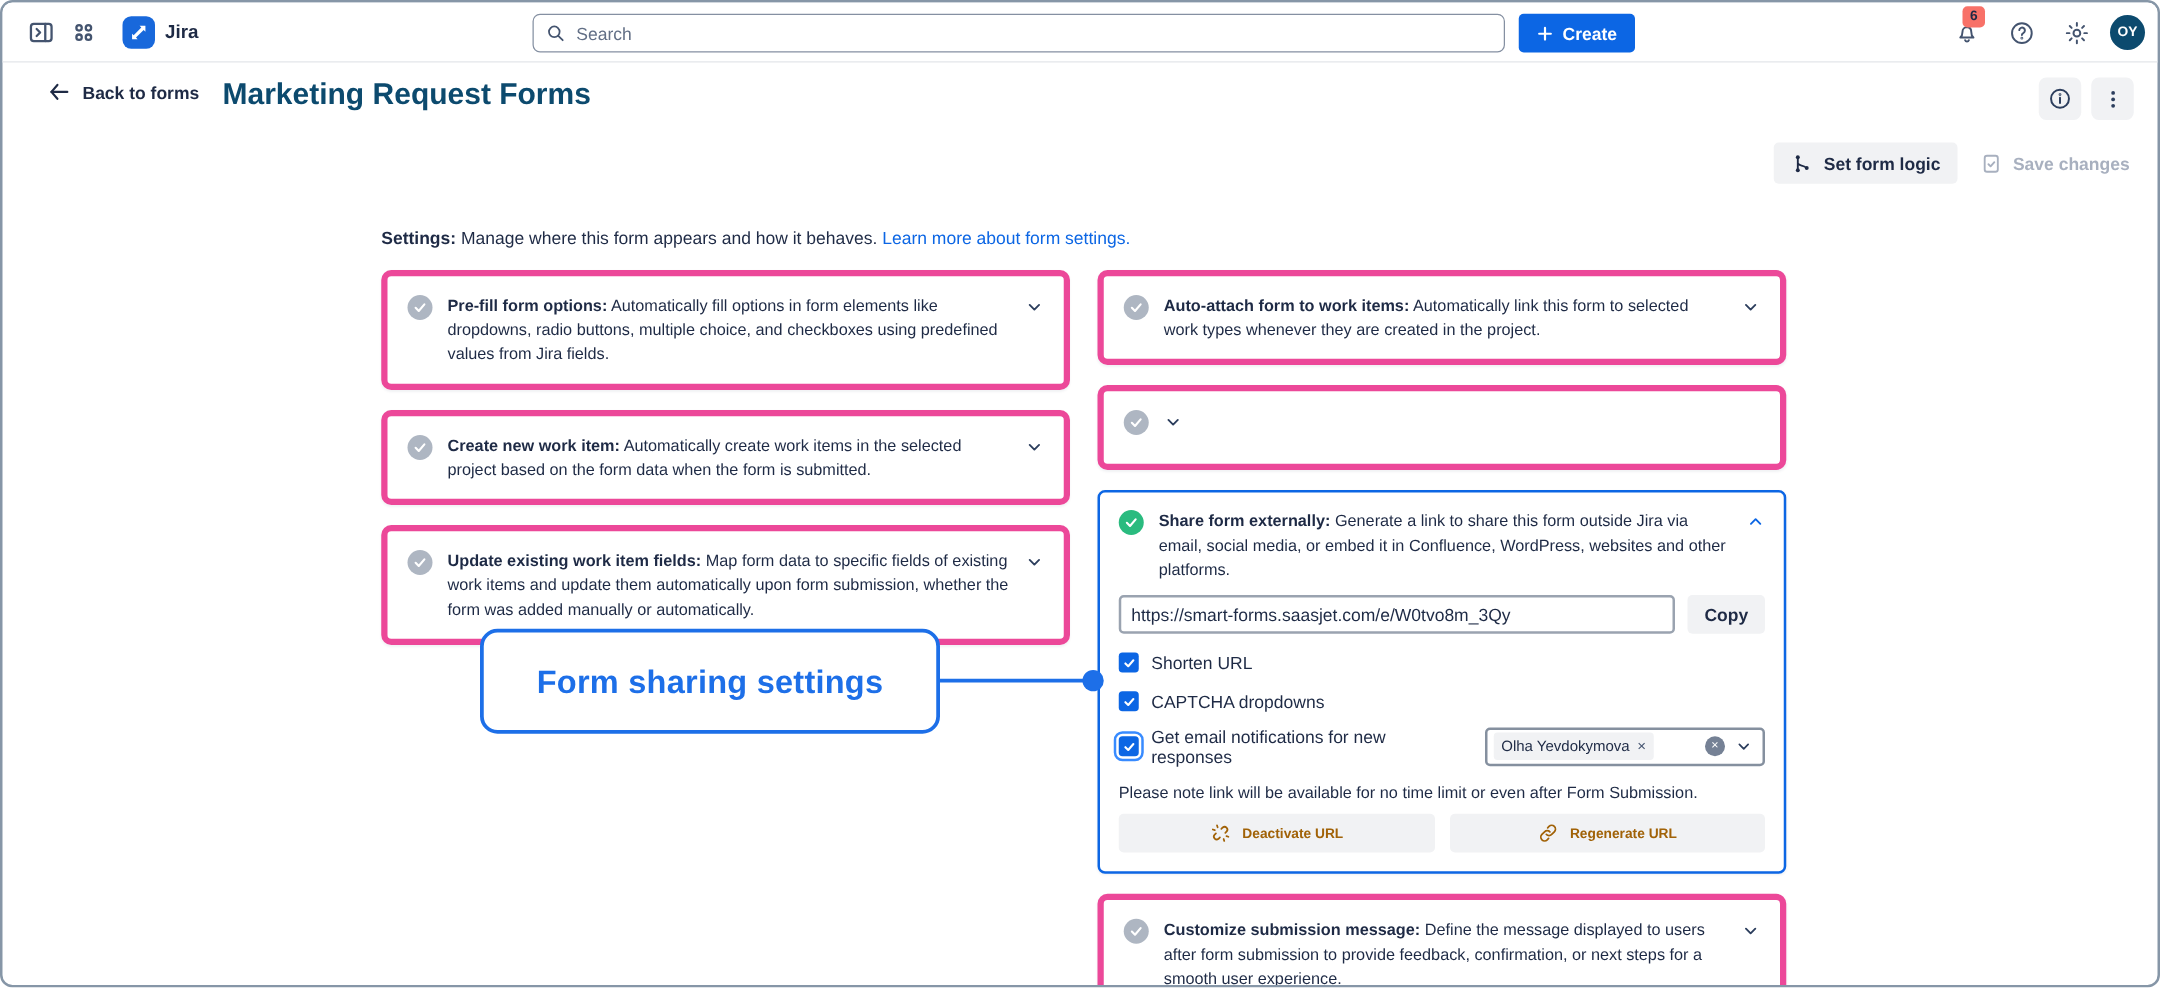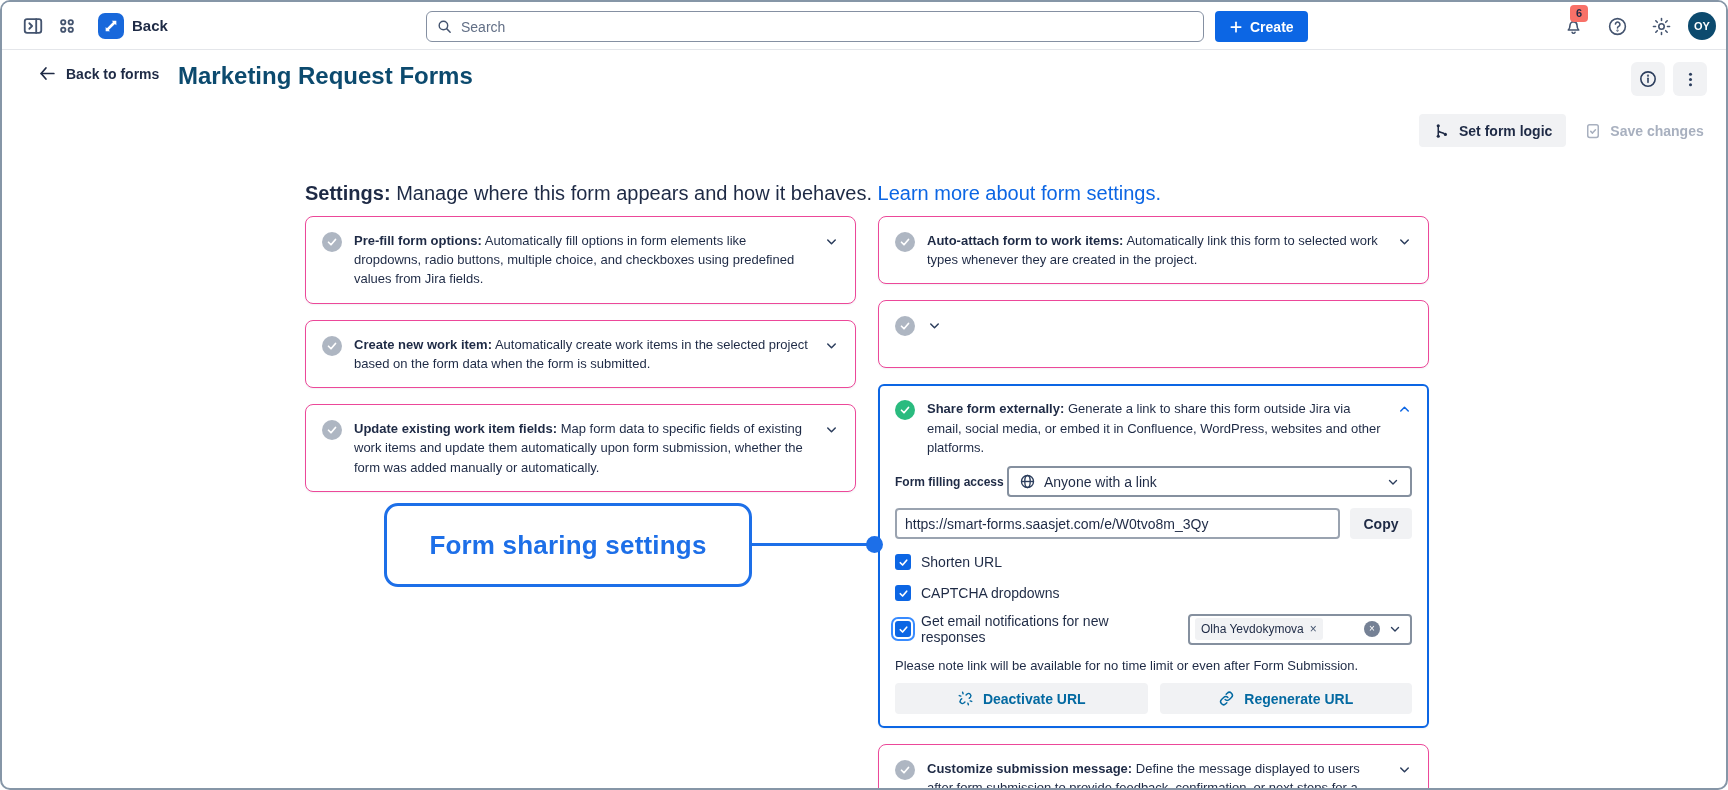--- a/index.html
+++ b/index.html
@@ -56,29 +56,29 @@
   .tab-badge { background:#85B8FF; color:#fff; font-size:11px; font-weight:700; min-width:20px; height:15px;
     border-radius:8px; display:inline-flex; align-items:center; justify-content:center; padding:0 5px; }
 
   .toolbar { position:absolute; left:1417px; top:112px; display:flex; gap:18px; align-items:center; }
   .logic-btn { height:33px; background:#F1F2F4; border:none; border-radius:4px; padding:0 14px;
     font-size:14px; font-weight:600; color:#1E2A45; display:flex; align-items:center; gap:8px; cursor:pointer; font-family:inherit; }
   .save-btn { height:33px; background:transparent; border:none; font-size:14px; font-weight:600;
     color:#A8B0BF; display:flex; align-items:center; gap:8px; cursor:default; font-family:inherit; }
 
   
-  .intro { position:absolute; left:303px; top:180px; font-size:20px; color:#1E2A45; }
+  .intro { position:absolute; left:303px; top:180px; font-size:14px; color:#1E2A45; }
   .intro b { font-weight:700; }
   .intro a { color:#0C66E4; text-decoration:none; cursor:pointer; }
 
   
   .col { position:absolute; width:551px; display:flex; flex-direction:column; gap:16px; }
   .col-left { left:303px; top:214px; }
   .col-right { left:876px; top:214px; }
-  .card { background:#fff; border:1px solid #ec4899; border-radius:8px; padding:14px 16px;
+  .card { background:#fff; border:5px solid #ec4899; border-radius:8px; padding:14px 16px;
     box-shadow:0 1px 2px rgba(9,30,66,.06); }
   .card-head { display:flex; align-items:flex-start; gap:12px; }
   .check-circle { flex:0 0 20px; width:20px; height:20px; border-radius:50%; background:#AEB6C2;
     display:flex; align-items:center; justify-content:center; margin-top:1px; }
   .check-circle.green { background:#2ABB7F; }
   .card-text { flex:1; font-size:13px; line-height:1.48; color:#1E2A45; }
   .card-text b { font-weight:700; }
   .chev { flex:0 0 auto; margin-top:3px; color:#2C3E5D; cursor:pointer; background:none; border:none; padding:0; }
   .chev.blue { color:#0C66E4; }
   .card.h2 { min-height:68px; }
@@ -107,21 +107,21 @@
     display:flex; align-items:center; padding:0 8px 0 5px; gap:8px; background:#fff; cursor:pointer; }
   .tag { background:#F1F2F4; border-radius:3px; font-size:12px; color:#1E2A45; padding:4px 6px;
     display:flex; align-items:center; gap:6px; white-space:nowrap; }
   .tag .x { font-size:12px; color:#44546F; cursor:pointer; line-height:1; }
   .ms-right { margin-left:auto; display:flex; align-items:center; gap:8px; }
   .clear-btn { width:16px; height:16px; border:none; background:#758195; border-radius:50%;
     color:#fff; font-size:10px; line-height:1; display:flex; align-items:center; justify-content:center; cursor:pointer; }
   .note { margin-top:13px; font-size:13px; color:#1E2A45; }
   .share-actions { display:flex; gap:12px; margin-top:10px; }
   .share-actions button { flex:1; height:31px; background:#F1F2F4; border:none; border-radius:4px;
-    font-size:14px; font-weight:700; color:#0369a1; display:flex; align-items:center; justify-content:center;
+    font-size:11px; font-weight:700; color:#a16207; display:flex; align-items:center; justify-content:center;
     gap:9px; cursor:pointer; font-family:inherit; }
 
   
   .annotation-box { position:absolute; left:382px; top:501px; width:368px; height:84px;
     border:3px solid #1D6FE8; border-radius:14px; background:#fff;
     display:flex; align-items:center; justify-content:center; }
   .annotation-box span { font-size:26px; font-weight:600; color:#1D6FE8; letter-spacing:.2px; }
   .annotation-line { position:absolute; left:749px; top:541px; width:124px; height:3px; background:#1D6FE8; }
   .annotation-dot { position:absolute; left:864px; top:534px; width:17px; height:17px; border-radius:50%; background:#1D6FE8; }
 </style>
@@ -149,21 +149,21 @@
             <circle cx="16.5" cy="16.5" r="2.6"></circle>
         </svg>
       </span>
     </button>
     <div class="logo-group">
       <span class="jira-logo">
         <svg width="16" height="16" viewBox="0 0 24 24">
             <path d="M20 4h-7l2.1 2.1-9.2 9.2L4 13.4V20h6.6l-1.9-1.9 9.2-9.2L20 11z" fill="#fff"></path>
           </svg>
       </span>
-      <span class="app-name">Back</span>
+      <span class="app-name">Jira</span>
     </div>
     <div class="search-wrap">
       <span class="search-icon">
         <svg width="17" height="17" viewBox="0 0 24 24" fill="none" stroke="currentColor" stroke-width="2" stroke-linecap="round">
           <circle cx="10.5" cy="10.5" r="6"></circle>
             <line x1="15" y1="15" x2="20" y2="20"></line>
         </svg>
       </span>
       <input type="text" placeholder="Search" style="">
     </div>
@@ -377,38 +377,20 @@
           <b>Share form externally:</b>
           <span>Generate a link to share this form outside Jira via email, social media, or embed it in Confluence, WordPress, websites and other platforms.</span>
         </p>
         <button class="chev blue">
           <svg width="15" height="15" viewBox="0 0 24 24" fill="none" stroke="currentColor" stroke-width="2.4" stroke-linecap="round" stroke-linejoin="round">
               <polyline points="6 14.5 12 8.5 18 14.5"></polyline>
             </svg>
         </button>
       </div>
 
-      <div class="field-row">
-        <span class="field-label">Form filling access</span>
-        <div class="select-box">
-          <span>
-            <svg width="17" height="17" viewBox="0 0 24 24" fill="none" stroke="#2C3E5D" stroke-width="1.9">
-              <circle cx="12" cy="12" r="8.5"></circle>
-                <ellipse cx="12" cy="12" rx="3.8" ry="8.5"></ellipse>
-                <line x1="3.5" y1="12" x2="20.5" y2="12"></line>
-            </svg>
-          </span>
-          <span class="val">Anyone with a link</span>
-          <span>
-            <svg width="14" height="14" viewBox="0 0 24 24" fill="none" stroke="#2C3E5D" stroke-width="2.4" stroke-linecap="round" stroke-linejoin="round">
-                <polyline points="6 9.5 12 15.5 18 9.5"></polyline>
-              </svg>
-          </span>
-        </div>
-      </div>
 
       <div class="url-row">
         <input class="url-input" type="text" value="https://smart-forms.saasjet.com/e/W0tvo8m_3Qy" style="">
         <button class="copy-btn">Copy</button>
       </div>
 
       <div class="opts">
         <div class="opt">
           <span class="cbx">
             <svg width="11" height="11" viewBox="0 0 24 24" fill="none" stroke="#fff" stroke-width="3.6" stroke-linecap="round" stroke-linejoin="round">

